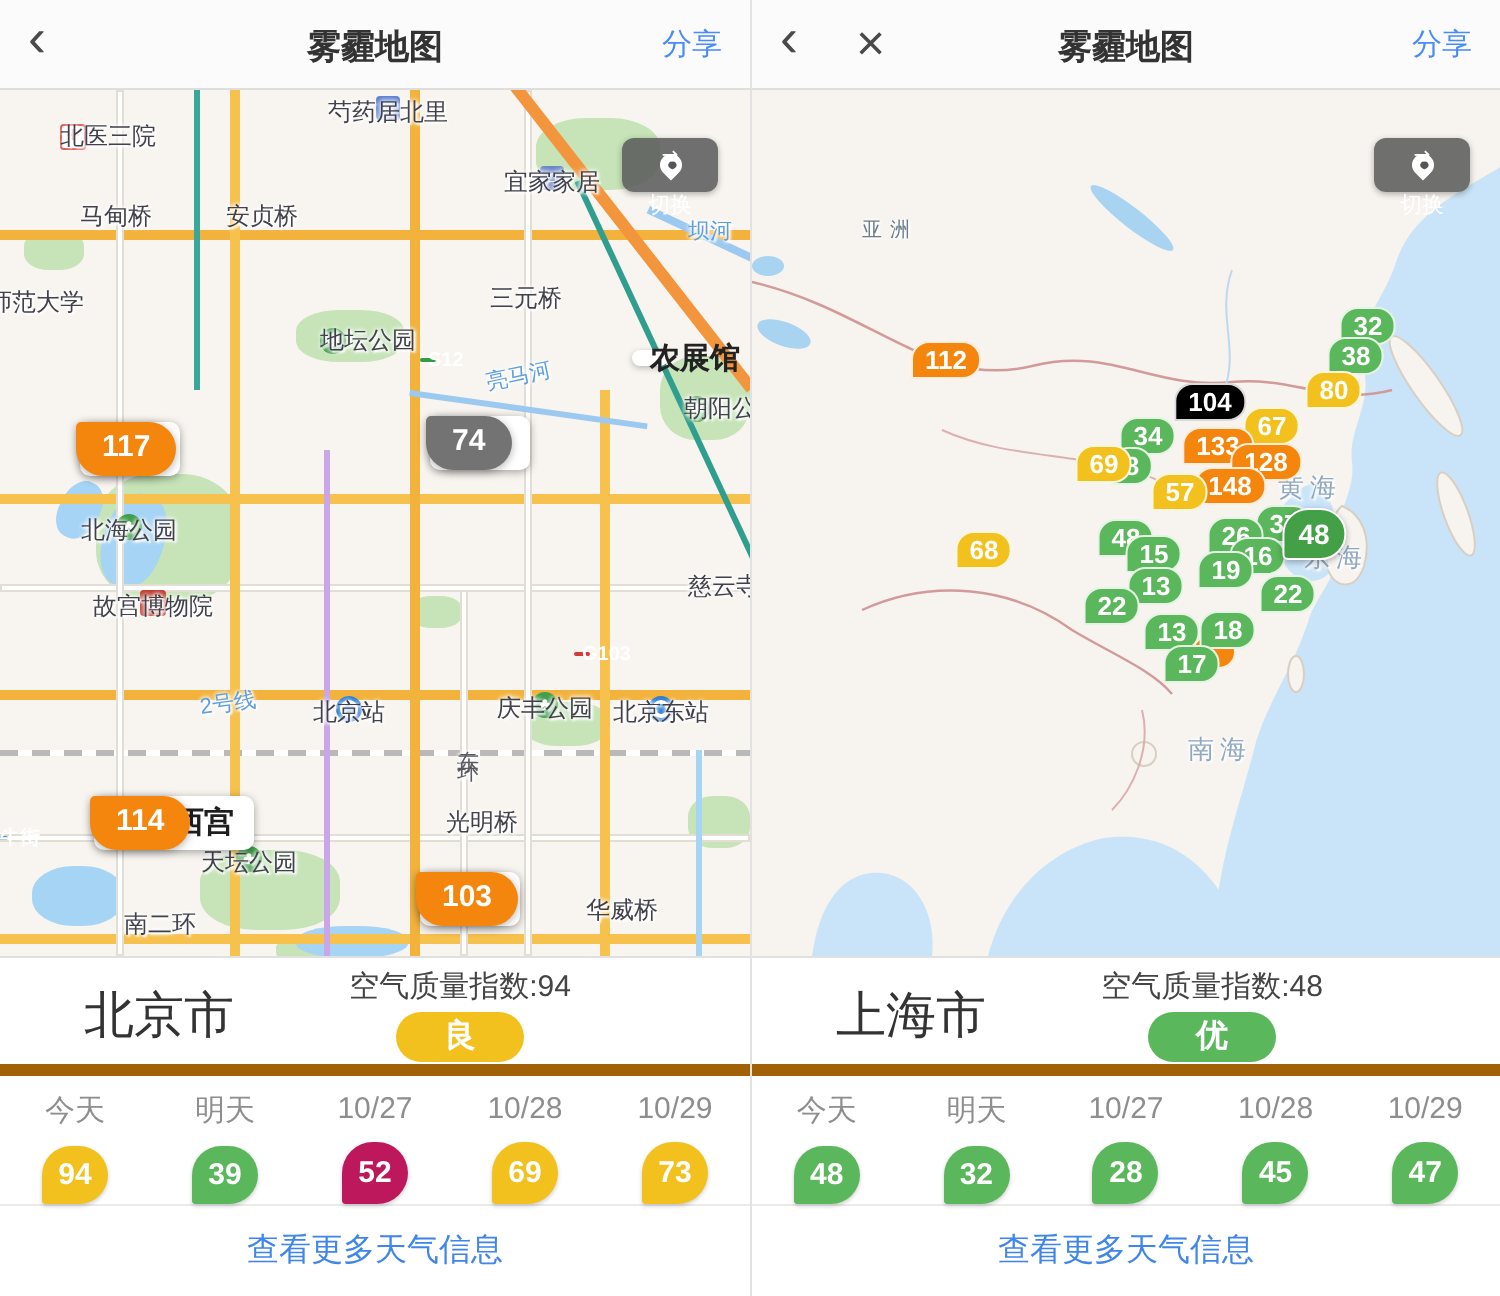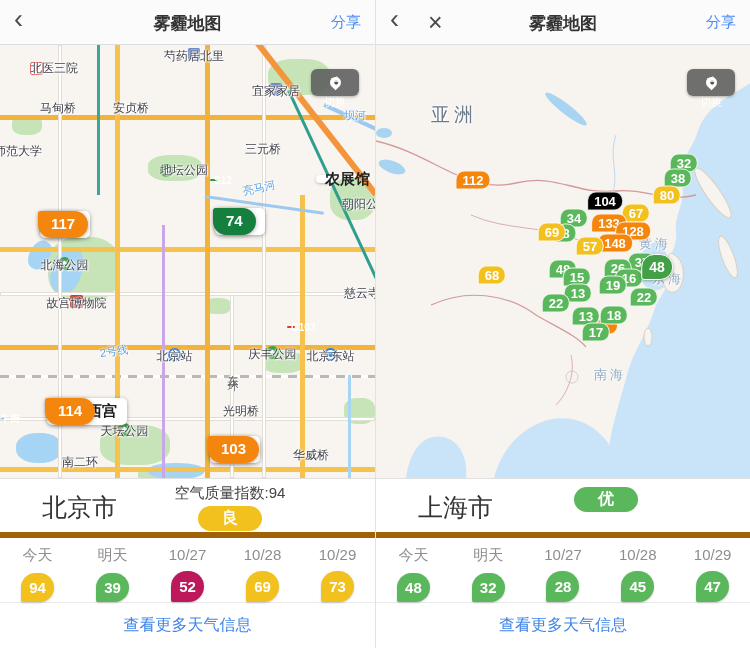--- a/index.html
+++ b/index.html
@@ -18,21 +18,21 @@
   
   .map { position:relative; width:375px; height:433px; overflow:hidden; background:#f7f4ee; }
   .map.beijing { background:#f8f5f0; }
   .map * { position:absolute; }
   .map-label { display:flex; align-items:center; gap:3px; white-space:nowrap; z-index:5; }
   .map-label .txt { font-size:12px; color:#41414b; font-weight:500;
     text-shadow:0 0 2px #fff,0 0 2px #fff,0 0 3px #fff,1px 1px 1px #fff; }
   .map-label.col { flex-direction:column; gap:1px; }
   .map-label.water .txt { color:#5d9fe0; font-size:11px; }
   .map-label.sea .txt { color:#8fa8c0; font-size:13px; letter-spacing:3px; }
-  .map-label.continent .txt { color:#6b7b8c; font-size:19px; letter-spacing:4px; }
+  .map-label.continent .txt { color:#6b7b8c; font-size:10px; letter-spacing:4px; }
   .map-label.vertical .txt { writing-mode:vertical-rl; letter-spacing:3px; font-size:11px; color:#5a5a60; }
   .map-label.box { background:#fff; padding:4px 9px; border-radius:4px; box-shadow:0 1px 3px rgba(0,0,0,.25); }
   .map-label.box .txt { font-size:15px; font-weight:bold; color:#222; text-shadow:none; }
   .map-label.badge-green, .map-label.badge-red, .map-label.badge-blue { padding:1px 4px; border-radius:2px; }
   .map-label.badge-green .txt, .map-label.badge-red .txt, .map-label.badge-blue .txt
     { color:#fff; font-size:10px; font-weight:bold; text-shadow:none; }
   .map-label.badge-green { background:#2e9e44; }
   .map-label.badge-red { background:#d23b3b; }
   .map-label.badge-blue { background:#4b8ed2; }
 
@@ -235,21 +235,21 @@
             <span class="txt">南二环</span>
           </span>
         </div>
       <div style="position:absolute;inset:0;">
           <div class="place-marker" style="left: 40px; top: 166px;">
             <span class="pm-name">官园</span>
             <span class="pm-value" style="background: rgb(245, 134, 13);">117</span>
           </div>
           <div class="place-marker" style="left: 215px; top: 163px;">
             <span class="pm-name">东四</span>
-            <span class="pm-value" style="background: #15803d;">74</span>
+            <span class="pm-value" style="background: #737373;">74</span>
           </div>
           <div class="place-marker" style="left: 47px; top: 353px;">
             <span class="pm-name">万寿西宫</span>
             <span class="pm-value" style="background: rgb(245, 134, 13);">114</span>
           </div>
           <div class="place-marker" style="left: 210px; top: 391px;">
             <span class="pm-name">天坛</span>
             <span class="pm-value" style="background: rgb(245, 134, 13);">103</span>
           </div>
         </div>
@@ -367,20 +367,21 @@
         </div>
       <div class="switch-btn">
         <span class="sw-pin"></span>
         <span class="sw-arrows">⇄</span>
         <span class="sw-label">切换</span>
       </div>
     </div>
     <div class="info">
       <span class="city">上海市</span>
       <div class="aqi-wrap">
+        <div class="aqi-text">空气质量指数:48</div>
         <span class="aqi-badge" id="rbadge" style="background: rgb(91, 183, 91);">优</span>
       </div>
     </div>
     <div class="forecast">
         <div class="fc">
           <span class="fc-label">今天</span>
           <span class="fc-pin" style="background: rgb(91, 183, 91);">48</span>
         </div>
         <div class="fc">
           <span class="fc-label">明天</span>

